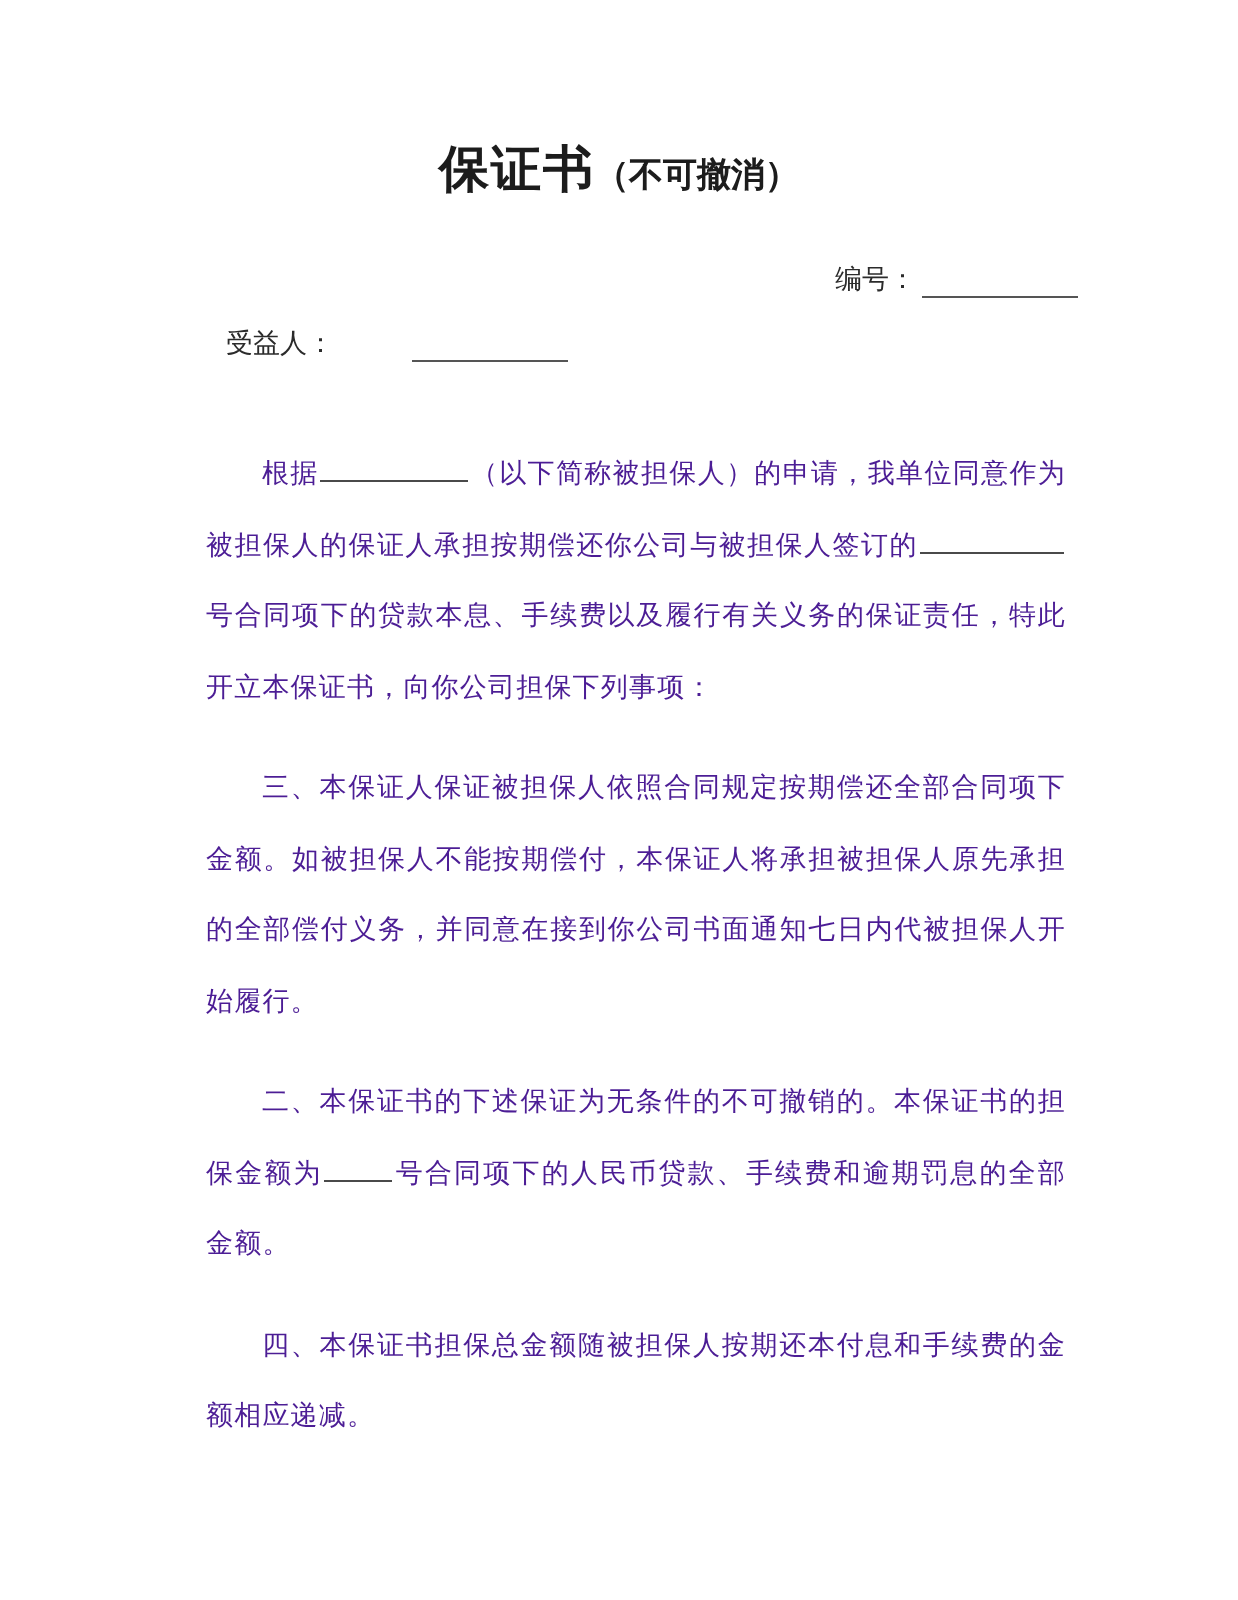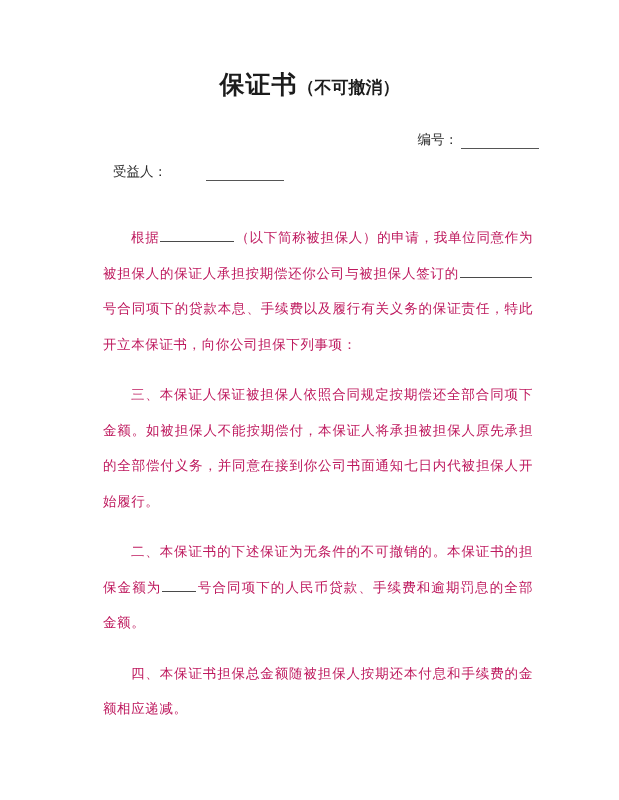--- a/index.html
+++ b/index.html
@@ -79,21 +79,21 @@
   
   .body-area {
     position: absolute;
     top: 220px;
     left: 103px;
     width: 430px;
   }
   .para {
     font-size: 13.5px;
     line-height: 35.5px;
-    color: #be185d;
+    color: #4c1d95;
     letter-spacing: 0.6px;
     text-align: justify;
     margin: 0 0 14px 0;
     word-break: break-all;
   }
   .para.indent {
     text-indent: 28px;
   }
   .para.gap-clause {
     margin-top: 15px;

